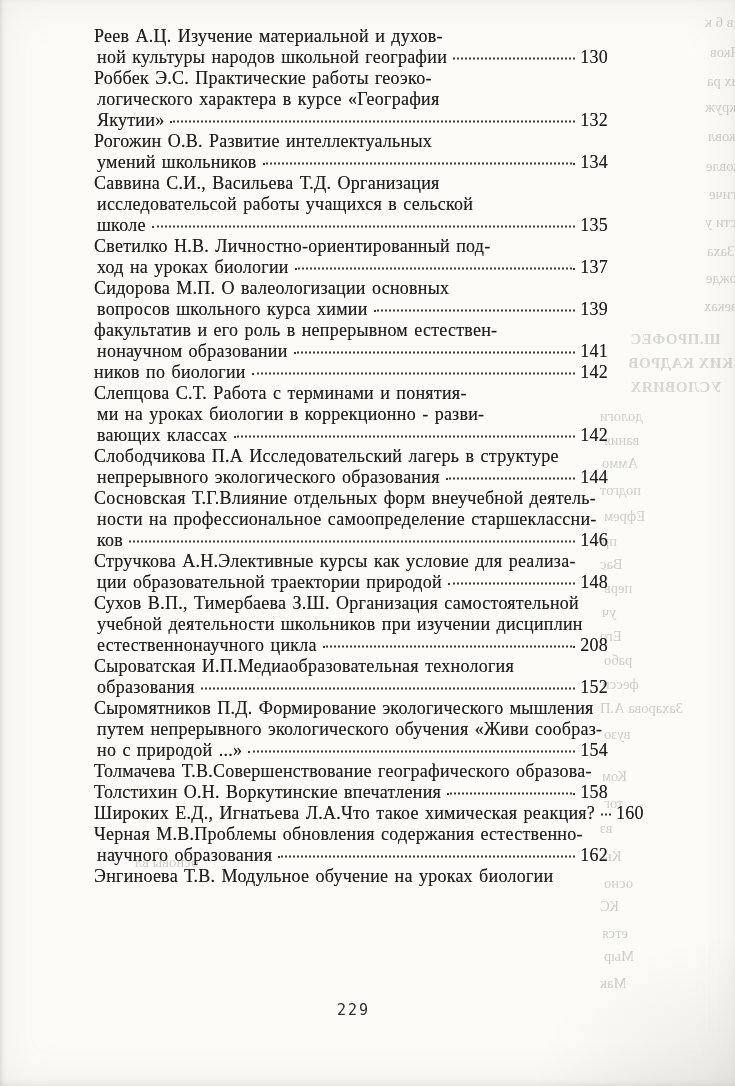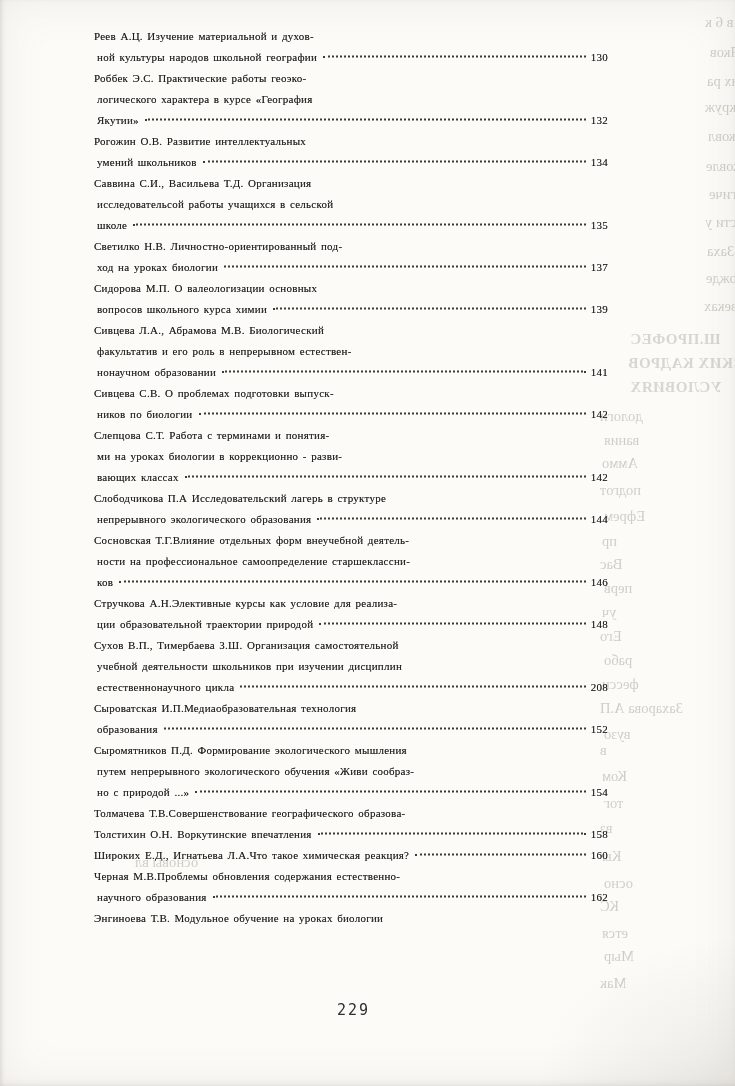--- a/index.html
+++ b/index.html
@@ -20,21 +20,21 @@
     background:radial-gradient(ellipse at 100% 100%, rgba(120,118,105,.13), rgba(120,118,105,0) 70%);
     pointer-events:none;
   }
   .toc{
     position:absolute;left:94px;top:26px;width:514px;z-index:2;
   }
   .entry{margin:0;padding:0;}
   .line{
     display:block;white-space:nowrap;
     height:21px;line-height:21px;
-    font-size:11px;letter-spacing:.25px;word-spacing:1.5px;
+    font-size:18px;letter-spacing:.25px;word-spacing:1.5px;
     color:#1f1f1f;
     text-shadow:0 0 .4px rgba(20,20,20,.55);
   }
   .line:not(:first-child){padding-left:3px;}
   .line.last{display:flex;align-items:baseline;}
   .line.last .txt{white-space:nowrap;}
   .leader{
     flex:1;min-width:10px;margin:0 5px 0 6px;
     border-bottom:2.2px dotted #3a3a3a;
     transform:translateY(-3.5px);
@@ -148,30 +148,28 @@
     </div>
     <div class="entry">
       <div class="line">Сидорова М.П. О валеологизации основных</div>
       <div class="line last">
         <span class="txt">вопросов школьного курса химии</span>
         <span class="leader"></span>
         <span class="pnum">139</span>
       </div>
     </div>
     <div class="entry">
-      <div class="line">Сивцева Л.А., Абрамова М.В. Биологический</div>
       <div class="line">факультатив и его роль в непрерывном  естествен-</div>
       <div class="line last">
         <span class="txt">нонаучном образовании</span>
         <span class="leader"></span>
         <span class="pnum">141</span>
       </div>
     </div>
     <div class="entry">
-      <div class="line">Сивцева С.В. О проблемах подготовки выпуск-</div>
       <div class="line last">
         <span class="txt">ников по биологии</span>
         <span class="leader"></span>
         <span class="pnum">142</span>
       </div>
     </div>
     <div class="entry">
       <div class="line">Слепцова С.Т.  Работа с терминами и понятия-</div>
       <div class="line">ми на уроках биологии в коррекционно - разви-</div>
       <div class="line last">

